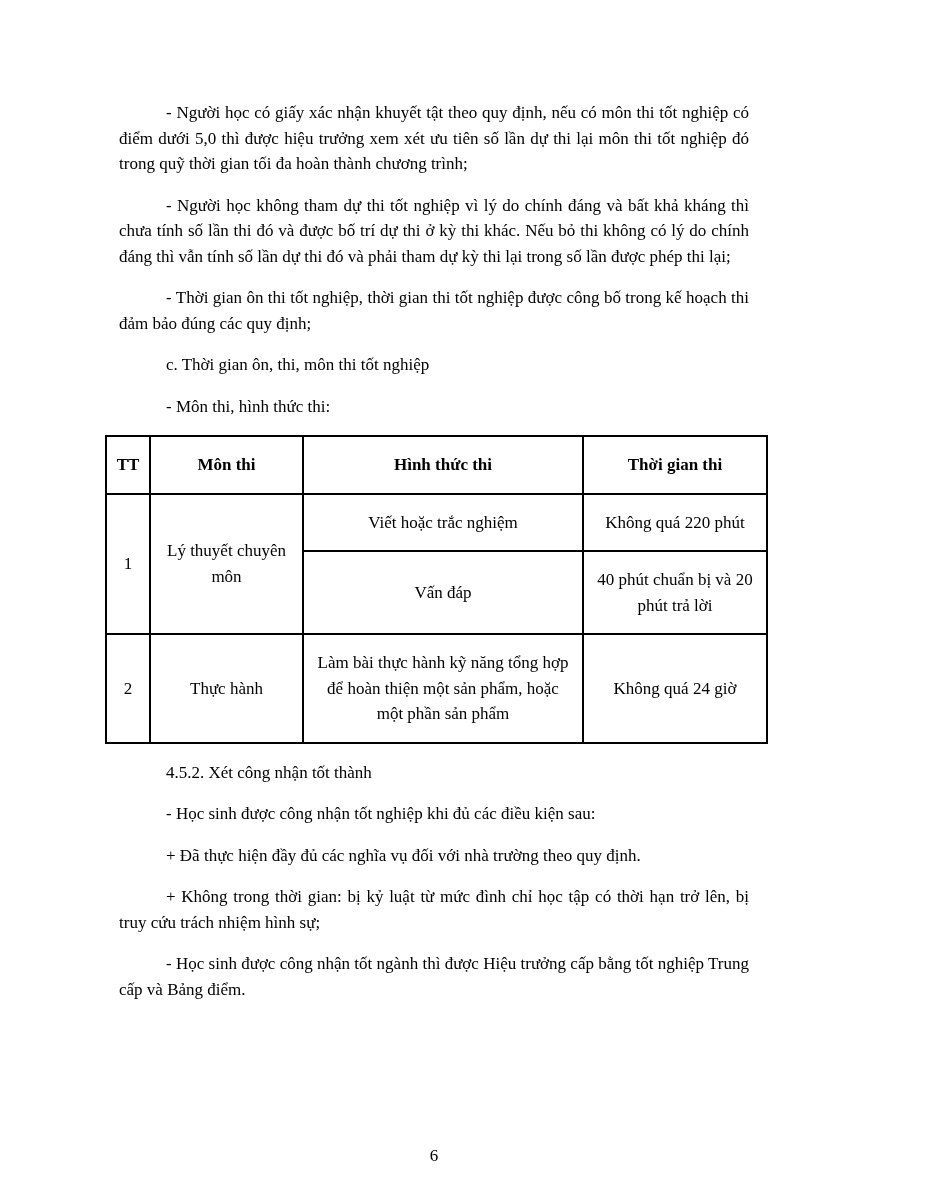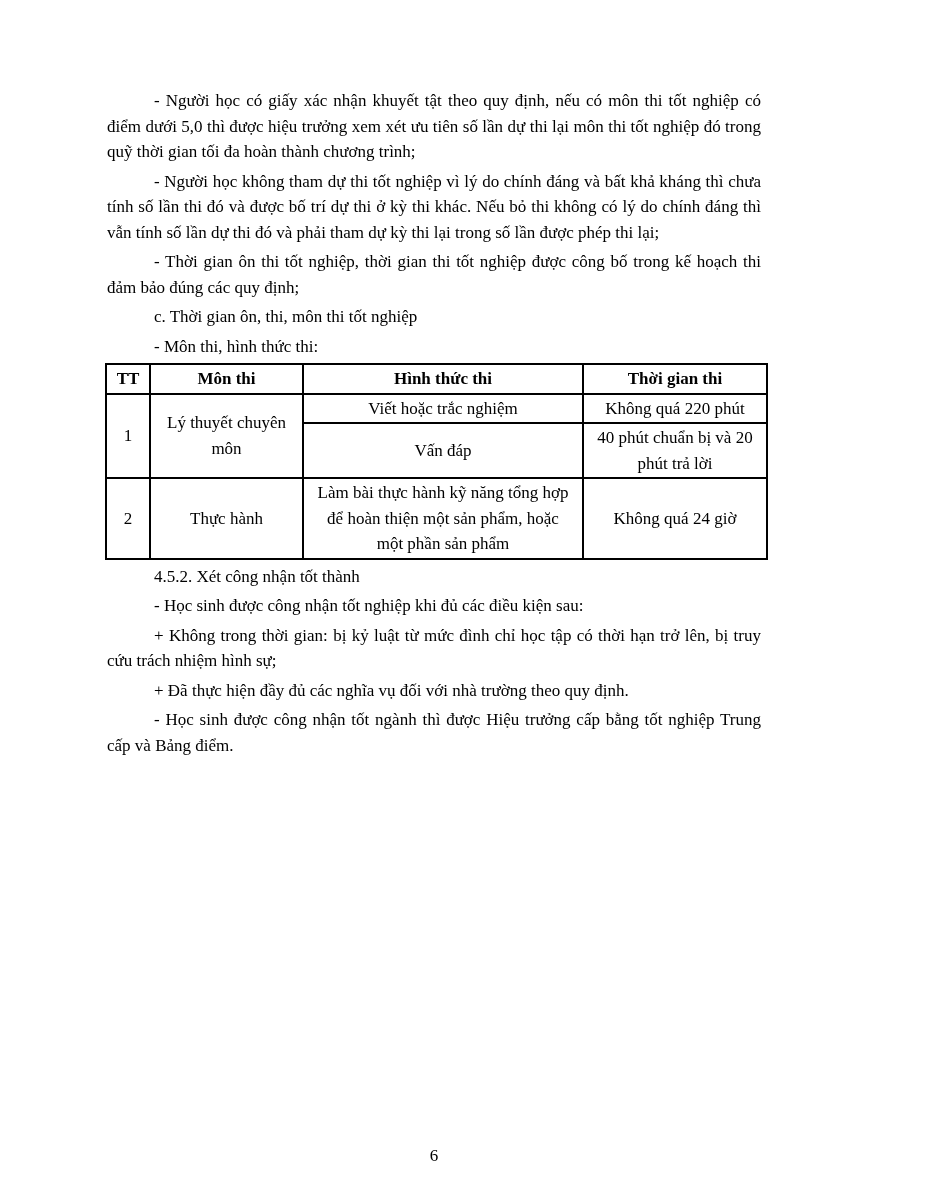--- a/index.html
+++ b/index.html
@@ -19,36 +19,36 @@
   .text-block {
     position: absolute;
     left: 103px;
     top: 84px;
     width: 662px;
     font-size: 17px;
     line-height: 25.5px;
     text-align: justify;
   }
   .para {
-    margin: 4px;
+    margin: 16px;
     text-indent: 47px;
     font-family: Liberation Serif, serif;
   }
   table.exam-table {
     border-collapse: collapse;
     table-layout: fixed;
     width: 661px;
     margin: 0 0 0 2px;
   }
   table.exam-table th,
   table.exam-table td {
     border: 2px solid #000000;
     text-align: center;
     vertical-align: middle;
-    padding: 1px 8px;
+    padding: 15px 8px;
     text-indent: 0;
     line-height: 25.5px;
   }
   table.exam-table th {
     font-weight: bold;
   }
   .page-number {
     position: absolute;
     left: 103px;
     top: 1143px;
@@ -100,20 +100,20 @@
           <td>2</td>
           <td>Thực hành</td>
           <td>Làm bài thực hành kỹ năng tổng hợp để hoàn thiện một sản phẩm, hoặc một phần sản phẩm</td>
           <td>Không quá 24 giờ</td>
         </tr>
       </tbody>
     </table>
 
     <p class="para">4.5.2. Xét công nhận tốt thành</p>
     <p class="para">- Học sinh  được công nhận tốt nghiệp khi đủ các điều kiện sau:</p>
+    <p class="para">+ Đã thực hiện đầy đủ các nghĩa vụ đối với nhà trường theo quy định.</p>
     <p class="para">+ Không trong thời gian: bị kỷ luật từ mức đình chỉ học tập có thời hạn trở lên, bị truy cứu trách nhiệm hình sự;</p>
-    <p class="para">+ Đã thực hiện đầy đủ các nghĩa vụ đối với nhà trường theo quy định.</p>
     <p class="para">- Học sinh được công nhận tốt ngành thì được Hiệu trưởng cấp bằng tốt nghiệp Trung cấp và Bảng điểm.</p>
 
   </div>
 
   <div class="page-number">6</div>
 </div>
 
 </body></html>

